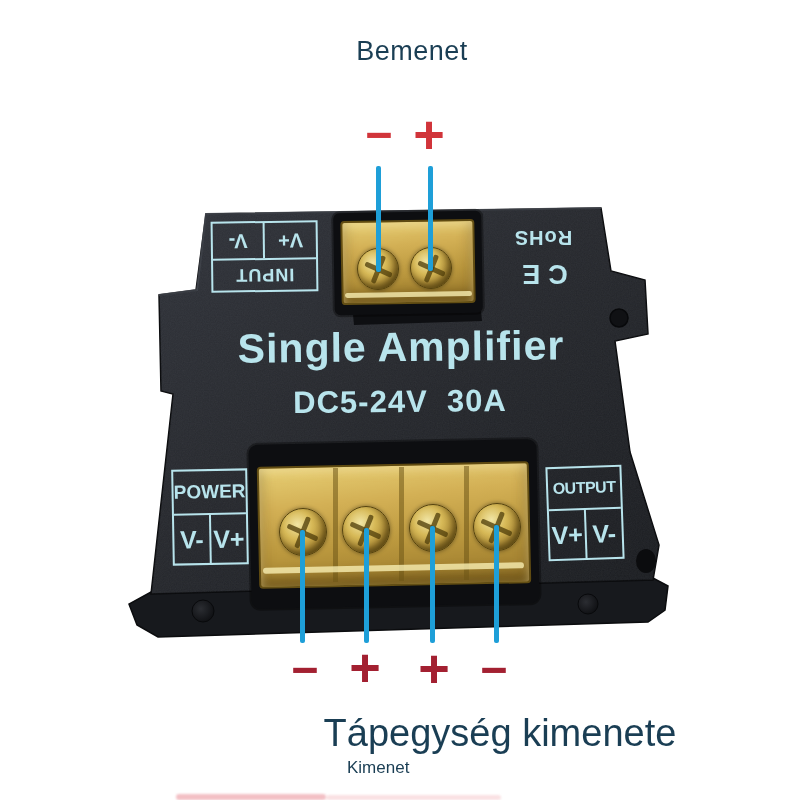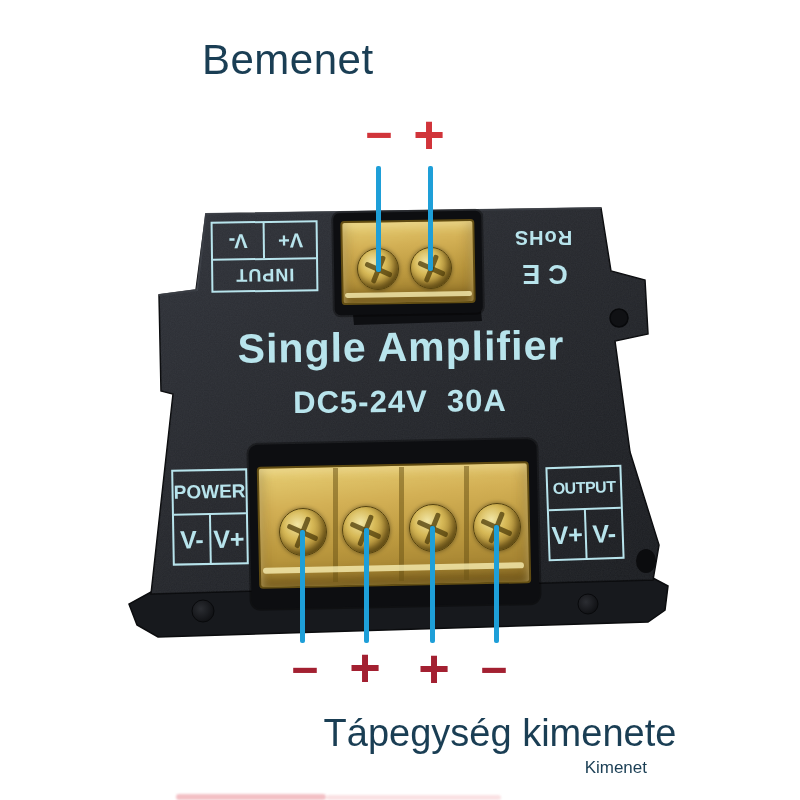--- a/index.html
+++ b/index.html
@@ -8,25 +8,25 @@
     --wire:#1e9fd8;
     --red-top:#d1343a;
     --red-bot:#a32031;
   }
   *{margin:0;padding:0;box-sizing:border-box;}
   html,body{width:800px;height:800px;background:#ffffff;overflow:hidden;
     font-family:"Liberation Sans","DejaVu Sans",sans-serif;}
   .stage{position:relative;width:800px;height:800px;background:#ffffff;}
 
   
-  .ann-top{position:absolute;left:202px;top:36px;width:400px;text-align:left;
-    font-size:42px;color:var(--navy);letter-spacing:0.5px;}
+  .ann-top{position:absolute;left:212px;top:36px;width:400px;text-align:center;
+    font-size:27px;color:var(--navy);letter-spacing:0.5px;}
   .ann-bottom{position:absolute;left:300px;top:712px;width:400px;text-align:center;
     font-size:38px;color:var(--navy);}
-  .ann-sub{position:absolute;left:347px;top:758px;width:300px;text-align:right;
+  .ann-sub{position:absolute;left:347px;top:758px;width:300px;text-align:left;
     font-size:17px;color:var(--navy);}
   .sign{position:absolute;transform:translate(-50%,-54%);font-weight:bold;line-height:1;}
   .sign.t{color:var(--red-top);}
   .sign.b{color:var(--red-bot);}
   .sign.minus{font-size:47px;}
   .sign.plus{font-size:54px;}
   .s-t1{left:379px;top:136px;}
   .s-t2{left:429px;top:136px;}
   .s-b1{left:305px;top:671px;}
   .s-b2{left:365px;top:669px;}

